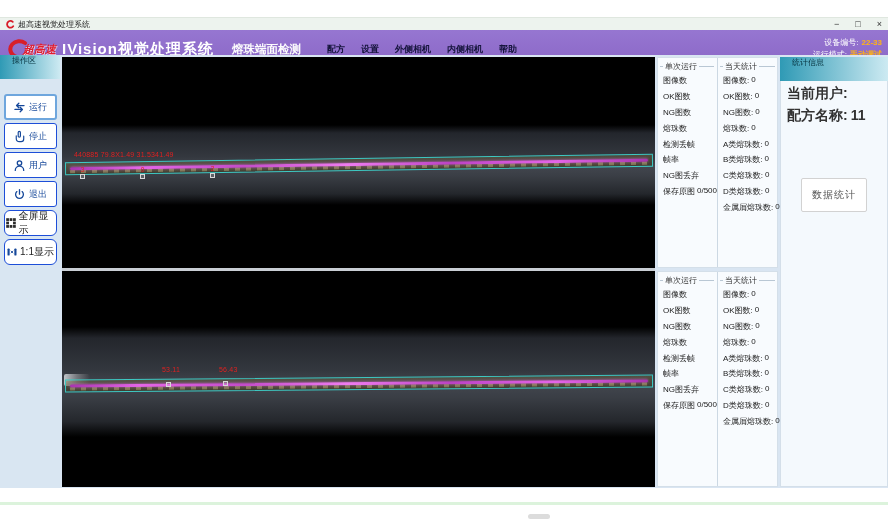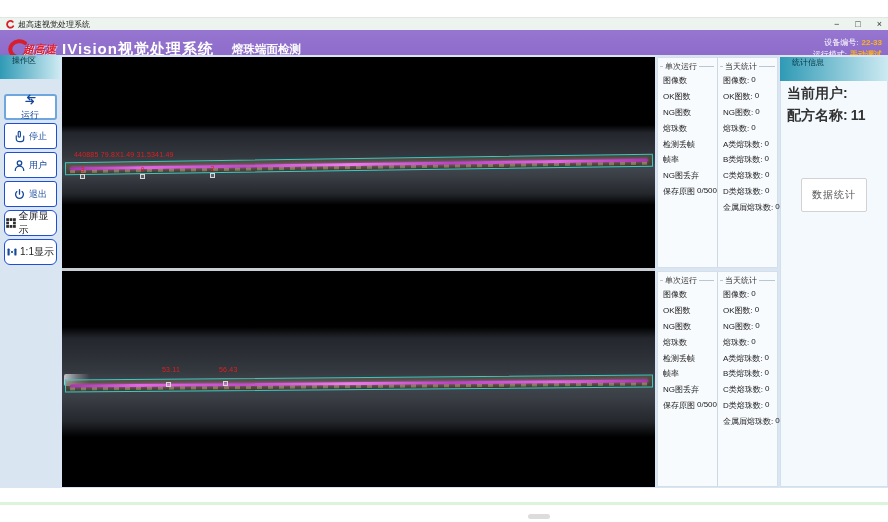--- a/index.html
+++ b/index.html
@@ -30,21 +30,21 @@
   
   .main { position:absolute; top:55px; left:0; right:0; height:433px; background:#d9e5f2; }
 
   
   .sidebar { position:absolute; left:0; top:0; bottom:0; width:60px; background:#d9e6f2; }
   .panel-head { height:24px; background:linear-gradient(90deg,#2f9ab5,#cdeaf2); color:#06323e;
     font-size:8px; line-height:12px; padding-left:12px; }
   .sbtn { position:relative; width:53px; height:26px; margin:3px auto 0; background:#fff;
     border:1px solid #1d4ed8; border-radius:3px; display:flex; align-items:center; justify-content:center;
     gap:3px; font-size:9px; color:#16489a; cursor:default; }
-  .sbtn.first { margin-top:15px; border:2px solid #6ea6dd;flex-direction:column; }
+  .sbtn.first { margin-top:15px; border:2px solid #6ea6dd; }
   .sbtn.small { font-size:10px; color:#222; gap:2px;border-radius:6px; }
   .sbtn svg { flex:0 0 auto; }
 
   
   .viewport { position:absolute; left:62px; width:593px; background:#000; overflow:hidden; }
   .vp-top { top:2px; height:211px; }
   .vp-sep { position:absolute; left:62px; top:213px; width:593px; height:3px; background:#c9ced4; }
   .vp-bottom { top:216px; height:216px; }
   .band { position:absolute; left:0; right:0;
     background:linear-gradient(180deg, rgba(20,22,26,0) 0%, #23262c 10%, #34383f 40%, #42464e 52%,
@@ -129,20 +129,27 @@
 
   <div class="appheader">
     <span class="logo">
       <svg width="24" height="20" viewBox="0 0 24 20">
         <path d="M19 4 a9 8 0 1 0 1.5 11" fill="none" stroke="#d81e2a" stroke-width="4" stroke-linecap="round"></path>
       </svg>
       <span class="logo-text">超高速</span>
     </span>
     <span class="app-title">IVision视觉处理系统</span>
     <span class="app-subtitle">熔珠端面检测</span>
+    <nav class="menubar">
+      <span class="mitem">配方</span>
+      <span class="mitem">设置</span>
+      <span class="mitem">外侧相机</span>
+      <span class="mitem">内侧相机</span>
+      <span class="mitem">帮助</span>
+    </nav>
     <div class="head-info">
       <div class="irow">
         <span>设备编号:</span>
         <span class="ival">22-33</span>
       </div>
       <div class="irow">
         <span>运行模式:</span>
         <span class="ival">手动调试</span>
       </div>
     </div>

